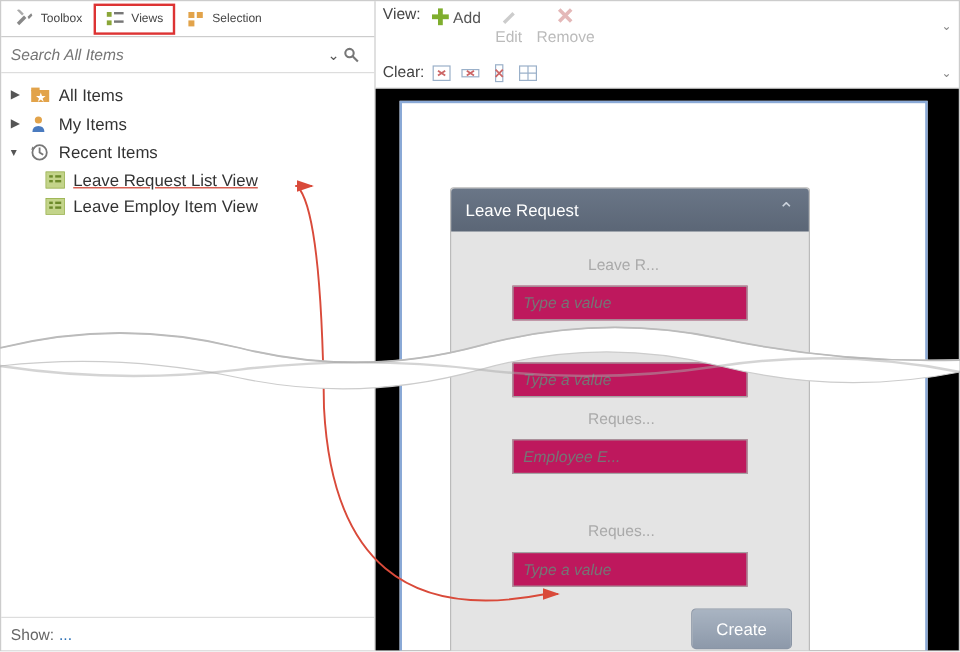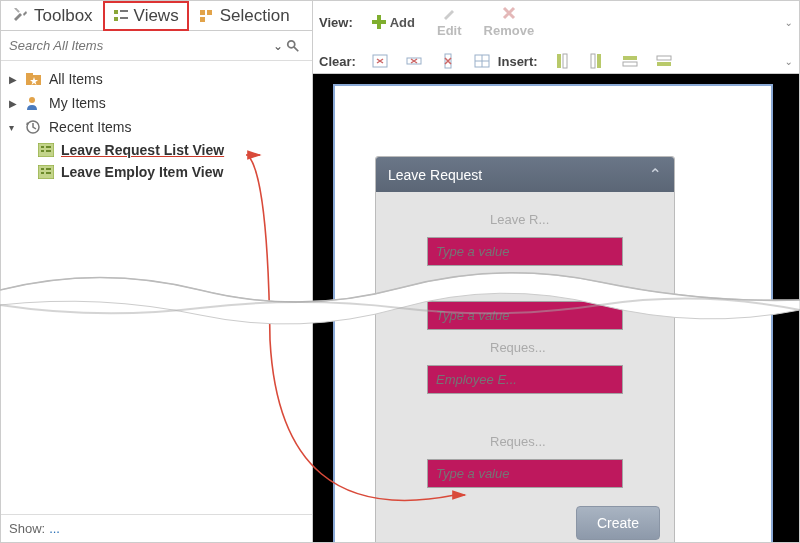--- a/index.html
+++ b/index.html
@@ -2,42 +2,42 @@
 <html><head>
 <meta charset="utf-8">
 <style>
   * { box-sizing: border-box; margin: 0; padding: 0; font-family: "Segoe UI", Arial, sans-serif; }
   html, body { width: 800px; height: 543px; overflow: hidden; background: #fff; }
   .app { display: flex; width: 100%; height: 100%; border: 1px solid #ccc; }
   .left { width: 312px; border-right: 1px solid #ccc; display: flex; flex-direction: column; }
   .right { flex: 1; display: flex; flex-direction: column; position: relative; }
 
   .tabs { display: flex; align-items: center; height: 30px; border-bottom: 1px solid #ccc; padding: 0 4px; gap: 2px; }
-  .tab { display: flex; align-items: center; gap: 5px; padding: 3px 8px; font-size: 17px; color: #444; cursor: pointer; }
+  .tab { display: flex; align-items: center; gap: 5px; padding: 3px 8px; font-size: 10px; color: #444; cursor: pointer; }
   .tab.active { border: 2px solid #d33; }
   .tab .ic { display: inline-flex; }
 
   .search-row { display: flex; align-items: center; height: 30px; border-bottom: 1px solid #ddd; padding: 0 8px; }
   .search-row input { flex: 1; border: none; outline: none; font-size: 13px; font-style: italic; color: #999; background: transparent; }
   .chev { width: 16px; text-align: center; color: #555; font-size: 12px; cursor: pointer; }
   .mag { width: 18px; text-align: center; color: #666; cursor: pointer; }
 
   .tree { flex: 1; padding: 6px 4px; font-size: 14px; color: #333; }
   .node { display: flex; align-items: center; gap: 6px; padding: 3px 4px; cursor: pointer; }
   .node .tri { width: 10px; color: #555; font-size: 10px; }
   .node .ic { display: inline-flex; width: 18px; height: 18px; align-items: center; justify-content: center; }
   .sub { margin-left: 28px; }
-  .sub .node { padding: 2px 4px; font-weight: bold; }
+  .sub .node { padding: 2px 4px; }
   .sub .node.sel span.lbl { text-decoration: underline; text-decoration-color: #cc3a2a; }
 
   .show-row { height: 28px; border-top: 1px solid #ddd; display: flex; align-items: center; padding: 0 8px; font-size: 13px; color: #666; }
   .dots { color: #2a6fb5; margin-left: 4px; }
 
   .rtoolbar { display: flex; flex-wrap: wrap; align-items: center; border-bottom: 1px solid #ccc; padding: 3px 6px; gap: 6px; font-size: 13px; color: #555; }
-  .rtoolbar .grp { display: flex; align-items: center; gap: 14px; font-weight: bold; }
+  .rtoolbar .grp { display: flex; align-items: flex-start; gap: 4px; }
   .rtoolbar .lbl { color: #444; }
   .rtoolbar .btn { display: flex; align-items: center; gap: 3px; padding: 2px 4px; cursor: pointer; }
   .rtoolbar .btn.dis { color: #bbb; flex-direction: column; }
   .rtoolbar .icbtn { width: 20px; height: 18px; display: inline-flex; align-items: center; justify-content: center; cursor: pointer;}
   .rtoolbar .dch { color: #888; font-size: 10px; margin-left: auto; }
 
   .canvas-wrap { flex: 1; background: #000; padding: 10px 8px 8px 20px; position: relative; overflow: hidden; }
   .page { background: #fff; width: 440px; height: 500px; border: 2px solid #8aa9d6; position: relative; padding: 70px 20px 20px 40px; }
 
   .panel { width: 300px; background: #e4e4e4; border: 1px solid #bbb; border-radius: 3px; position: relative; }
@@ -231,47 +231,20 @@
             <svg width="14" height="16">
               <rect x="4" y="1" width="6" height="14" fill="none" stroke="#9ab0c9"></rect>
               <path d="M4 5 L10 11 M10 5 L4 11" stroke="#c66" stroke-width="1.5"></path>
             </svg>
           </span>
         <span class="icbtn">
             <svg width="16" height="14">
               <rect x="1" y="1" width="14" height="12" fill="none" stroke="#9ab0c9"></rect>
               <line x1="8" y1="1" x2="8" y2="13" stroke="#9ab0c9"></line>
               <line x1="1" y1="7" x2="15" y2="7" stroke="#9ab0c9"></line>
-            </svg>
-          </span>
-      </div>
-      <div class="grp">
-        <span class="lbl">Insert:</span>
-        <span class="icbtn">
-            <svg width="14" height="16">
-              <rect x="2" y="1" width="4" height="14" fill="#b8c96a"></rect>
-              <rect x="8" y="1" width="4" height="14" fill="none" stroke="#aaa"></rect>
-            </svg>
-          </span>
-        <span class="icbtn">
-            <svg width="14" height="16">
-              <rect x="8" y="1" width="4" height="14" fill="#b8c96a"></rect>
-              <rect x="2" y="1" width="4" height="14" fill="none" stroke="#aaa"></rect>
-            </svg>
-          </span>
-        <span class="icbtn">
-            <svg width="16" height="14">
-              <rect x="1" y="2" width="14" height="4" fill="#b8c96a"></rect>
-              <rect x="1" y="8" width="14" height="4" fill="none" stroke="#aaa"></rect>
-            </svg>
-          </span>
-        <span class="icbtn">
-            <svg width="16" height="14">
-              <rect x="1" y="8" width="14" height="4" fill="#b8c96a"></rect>
-              <rect x="1" y="2" width="14" height="4" fill="none" stroke="#aaa"></rect>
             </svg>
           </span>
       </div>
       <span class="dch">⌄</span>
     </div>
 
     <div class="canvas-wrap">
       <div class="page">
         <div class="panel">
           <div class="panel-hd">

